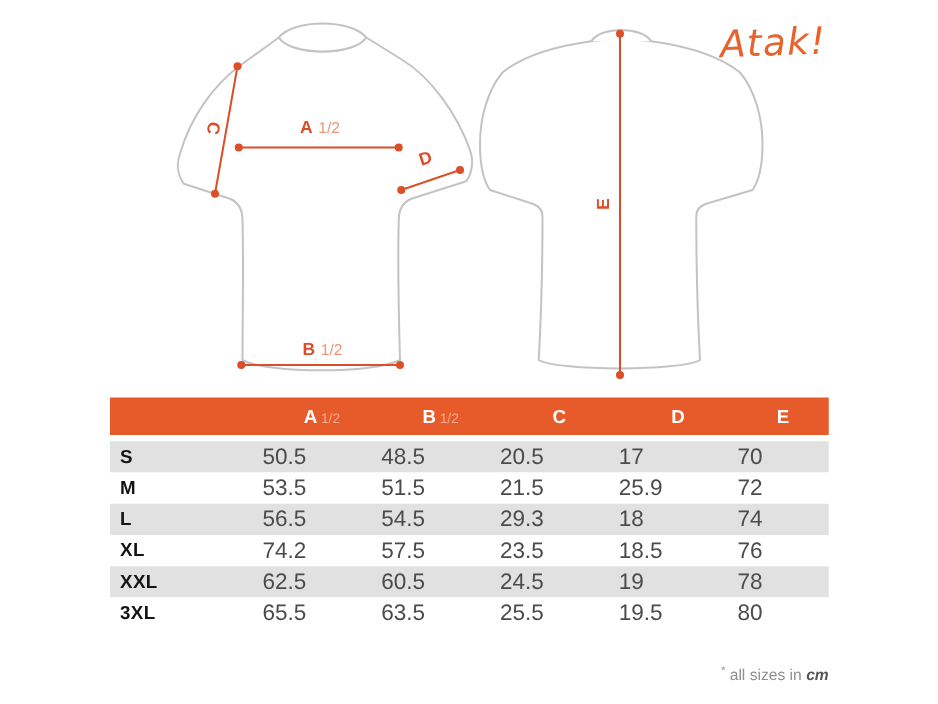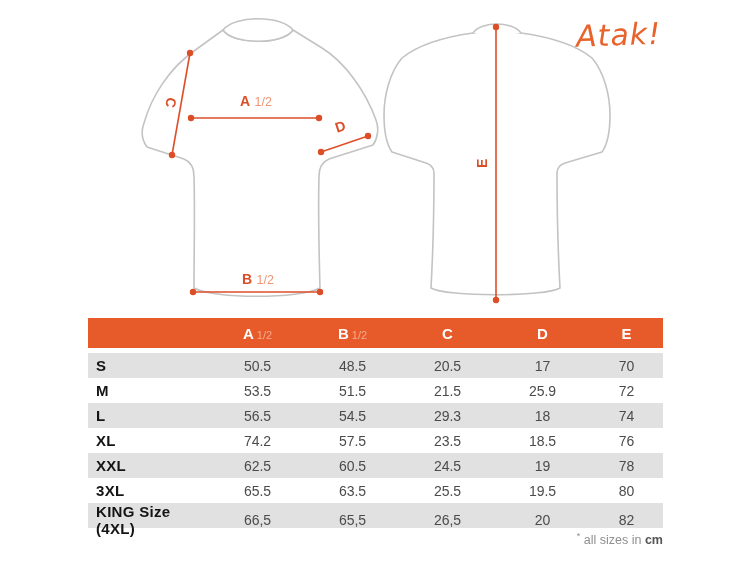--- a/index.html
+++ b/index.html
@@ -26,28 +26,28 @@
     display:grid;grid-template-columns:122px 95px 95px 95px 95px 73px;
     align-items:center;
   }
   .thead{height:30px;background:#e75b2b;}
   .tbody{margin-top:5px;}
   .trow{height:25px;background:#ffffff;}
   .trow:nth-child(odd){background:#e1e1e1;}
   .hcell{text-align:center;color:#ffffff;font-weight:bold;font-size:15px;}
   .hfrac{font-weight:normal;font-size:11px;color:#f4ab8e;margin-left:3px;}
   .scell{padding-left:8px;font-weight:bold;font-size:15px;color:#141414;letter-spacing:.3px;}
-  .vcell{text-align:center;font-size:14px;color:#4b4b4b;}
+  .vcell{text-align:left;font-size:18px;color:#4b4b4b;}
   
   .footnote{
     position:absolute;left:88px;top:531px;width:575px;text-align:right;
     font-size:12.5px;color:#8f8f8f;
   }
   .footnote sup{font-size:9px;color:#8f8f8f;}
-  .footnote b{color:#555555;}
+  .footnote b{color:#555555;font-style:italic;}
 </style>
 </head>
 <body>
 
 <div class="stage">
 
   <svg class="diagram-svg" width="750" height="315" viewBox="0 0 750 315">
 
     <g>
       <path class="shirt" d="M 223 30
@@ -176,26 +176,18 @@
         <div class="vcell">78</div>
       </div>
       <div class="trow">
         <div class="scell">3XL</div>
         <div class="vcell">65.5</div>
         <div class="vcell">63.5</div>
         <div class="vcell">25.5</div>
         <div class="vcell">19.5</div>
         <div class="vcell">80</div>
       </div>
-      <div class="trow">
-        <div class="scell">KING Size (4XL)</div>
-        <div class="vcell">66,5</div>
-        <div class="vcell">65,5</div>
-        <div class="vcell">26,5</div>
-        <div class="vcell">20</div>
-        <div class="vcell">82</div>
-      </div>
     </div>
   </div>
 
   <div class="footnote"><sup>*</sup> <span>all sizes in</span> <b>cm</b></div>
 
 </div>
 
 </body></html>

